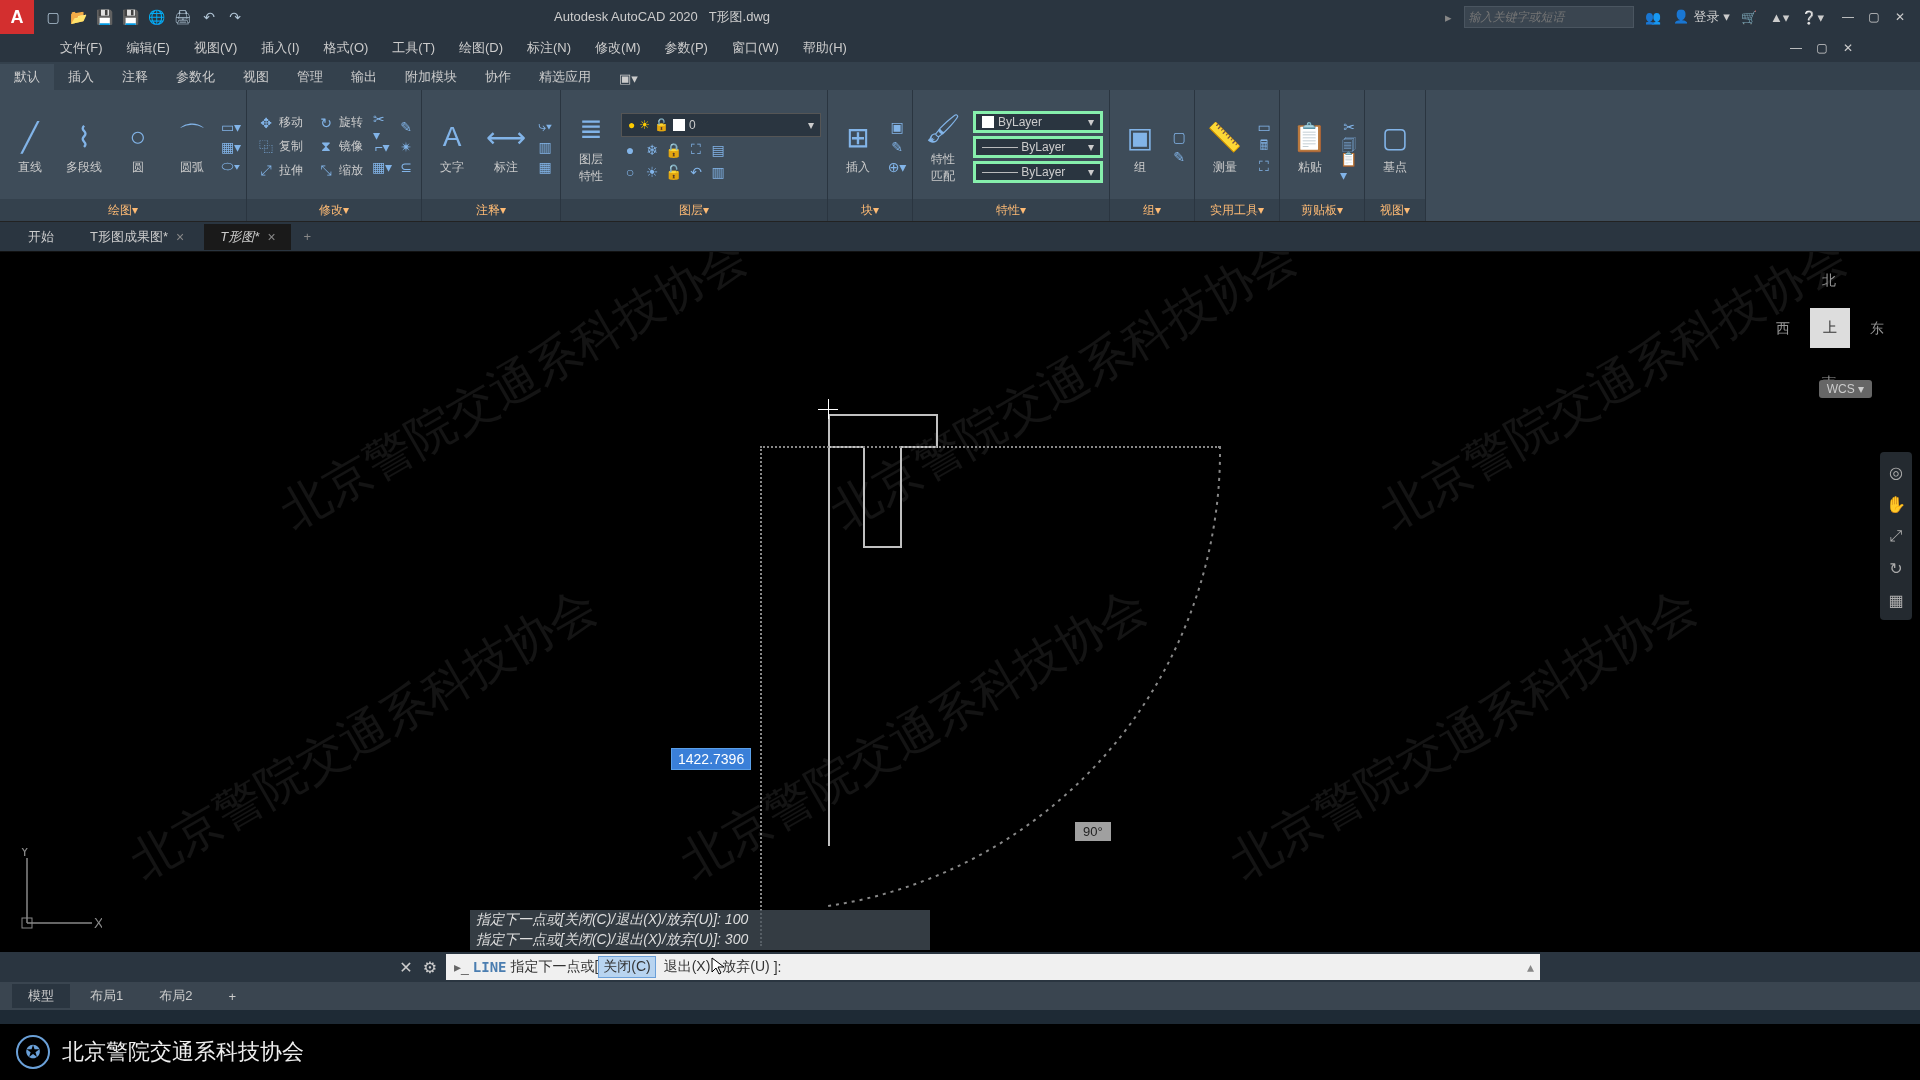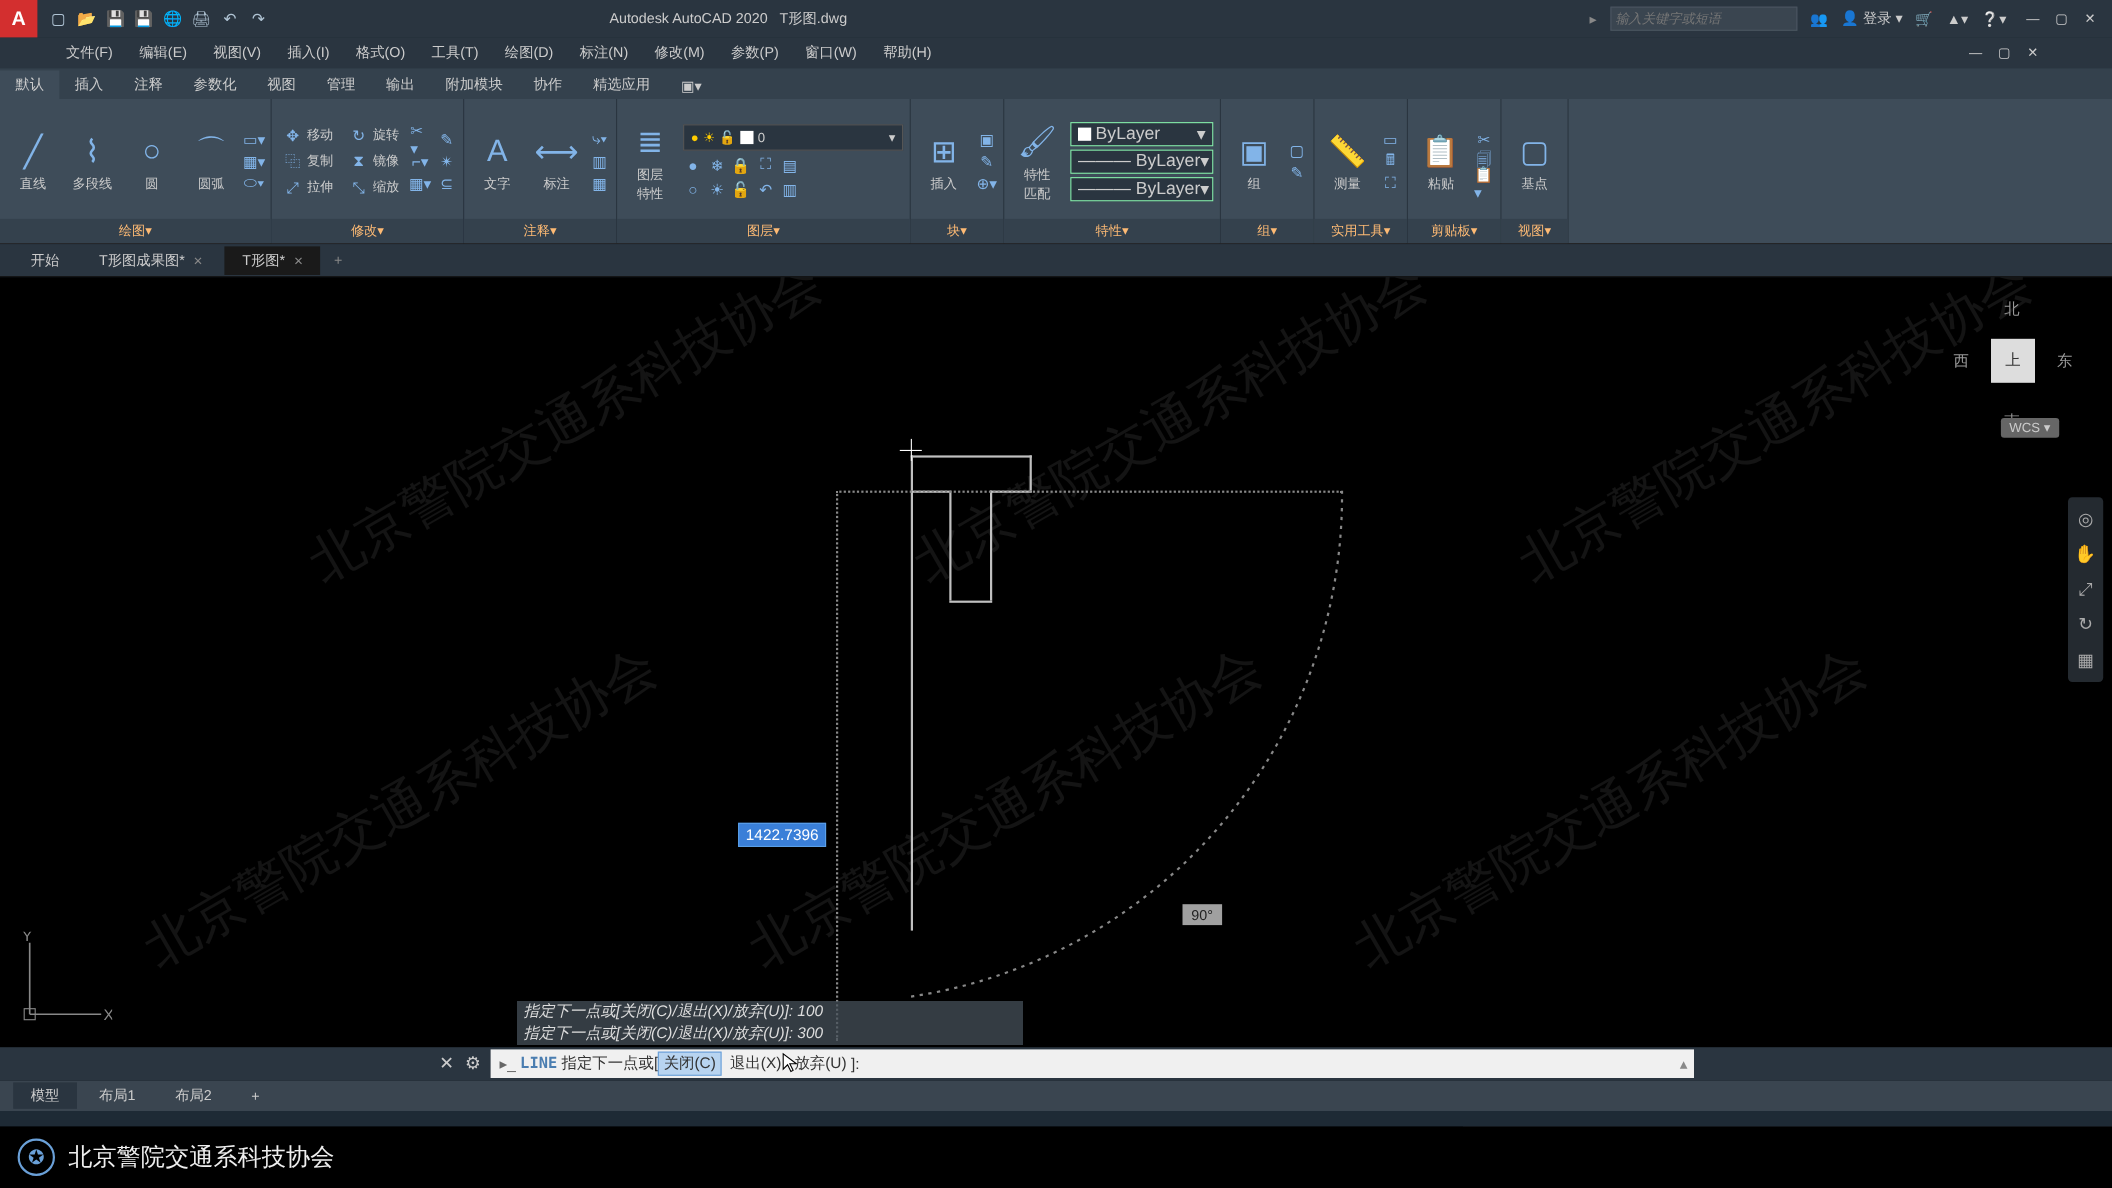--- a/index.html
+++ b/index.html
@@ -29,26 +29,26 @@
 .ribbon { height: 132px; background: #3e4c59; display: flex; border-bottom: 1px solid #222; }
 .panel { display: flex; flex-direction: column; border-right: 1px solid #2a3540; padding: 4px 6px; }
 .panel-body { flex: 1; display: flex; align-items: center; gap: 6px; }
 .panel-title { height: 22px; display: flex; align-items: center; justify-content: center; font-size: 12px; color: #fdba74; background: #34414d; margin: 0 -6px -4px -6px; }
 .big-btn { display: flex; flex-direction: column; align-items: center; gap: 2px; font-size: 12px; color: #ccc; padding: 4px; }
 .big-icon { width: 40px; height: 40px; display: flex; align-items: center; justify-content: center; font-size: 28px; color: #82b4e8; }
 .small-btn { display: flex; align-items: center; gap: 4px; font-size: 12px; color: #ccc; padding: 2px 4px; }
 .small-icon { width: 18px; height: 18px; display: flex; align-items: center; justify-content: center; color: #82b4e8; font-size: 14px; }
 .col { display: flex; flex-direction: column; gap: 2px; }
 .layer-combo { width: 200px; height: 24px; background: #2a3540; border: 1px solid #555; display: flex; align-items: center; padding: 0 6px; font-size: 12px; color: #ccc; gap: 4px; }
-.prop-combo { width: 130px; height: 22px; background: #2a3540; border: 1px solid #86efac; display: flex; align-items: center; padding: 0 6px; font-size: 16px; color: #ccc; }
+.prop-combo { width: 130px; height: 22px; background: #2a3540; border: 3px solid #86efac; display: flex; align-items: center; padding: 0 6px; font-size: 12px; color: #ccc; }
 
 
 .doctabs { height: 30px; background: #2a3540; display: flex; align-items: center; padding: 0 12px; gap: 4px; font-size: 13px; border-bottom: 1px solid #111; }
 .doctab { padding: 4px 16px; color: #ccc; display: flex; align-items: center; gap: 8px; }
-.doctab.active { background: #1a1a1a; }
+.doctab.active { background: #1a1a1a; font-style: italic; }
 .doctab-close { color: #888; font-size: 14px; }
 .doctab-add { width: 24px; height: 24px; display: flex; align-items: center; justify-content: center; color: #888; }
 
 
 .canvas { position: relative; background: #000; height: 730px; overflow: hidden; }
 .watermark { position: absolute; color: rgba(255,255,255,0.08); font-size: 48px; transform: rotate(-30deg); white-space: nowrap; pointer-events: none; }
 .viewcube { position: absolute; top: 20px; right: 40px; width: 100px; height: 120px; }
 .viewcube-label { position: absolute; color: #999; font-size: 14px; }
 .wcs-badge { position: absolute; top: 128px; right: 48px; background: #666; color: #ccc; padding: 2px 8px; font-size: 12px; border-radius: 3px; }
 .navbar-right { position: absolute; top: 200px; right: 8px; width: 32px; background: rgba(60,70,80,0.6); display: flex; flex-direction: column; gap: 8px; padding: 8px 4px; border-radius: 4px; }

